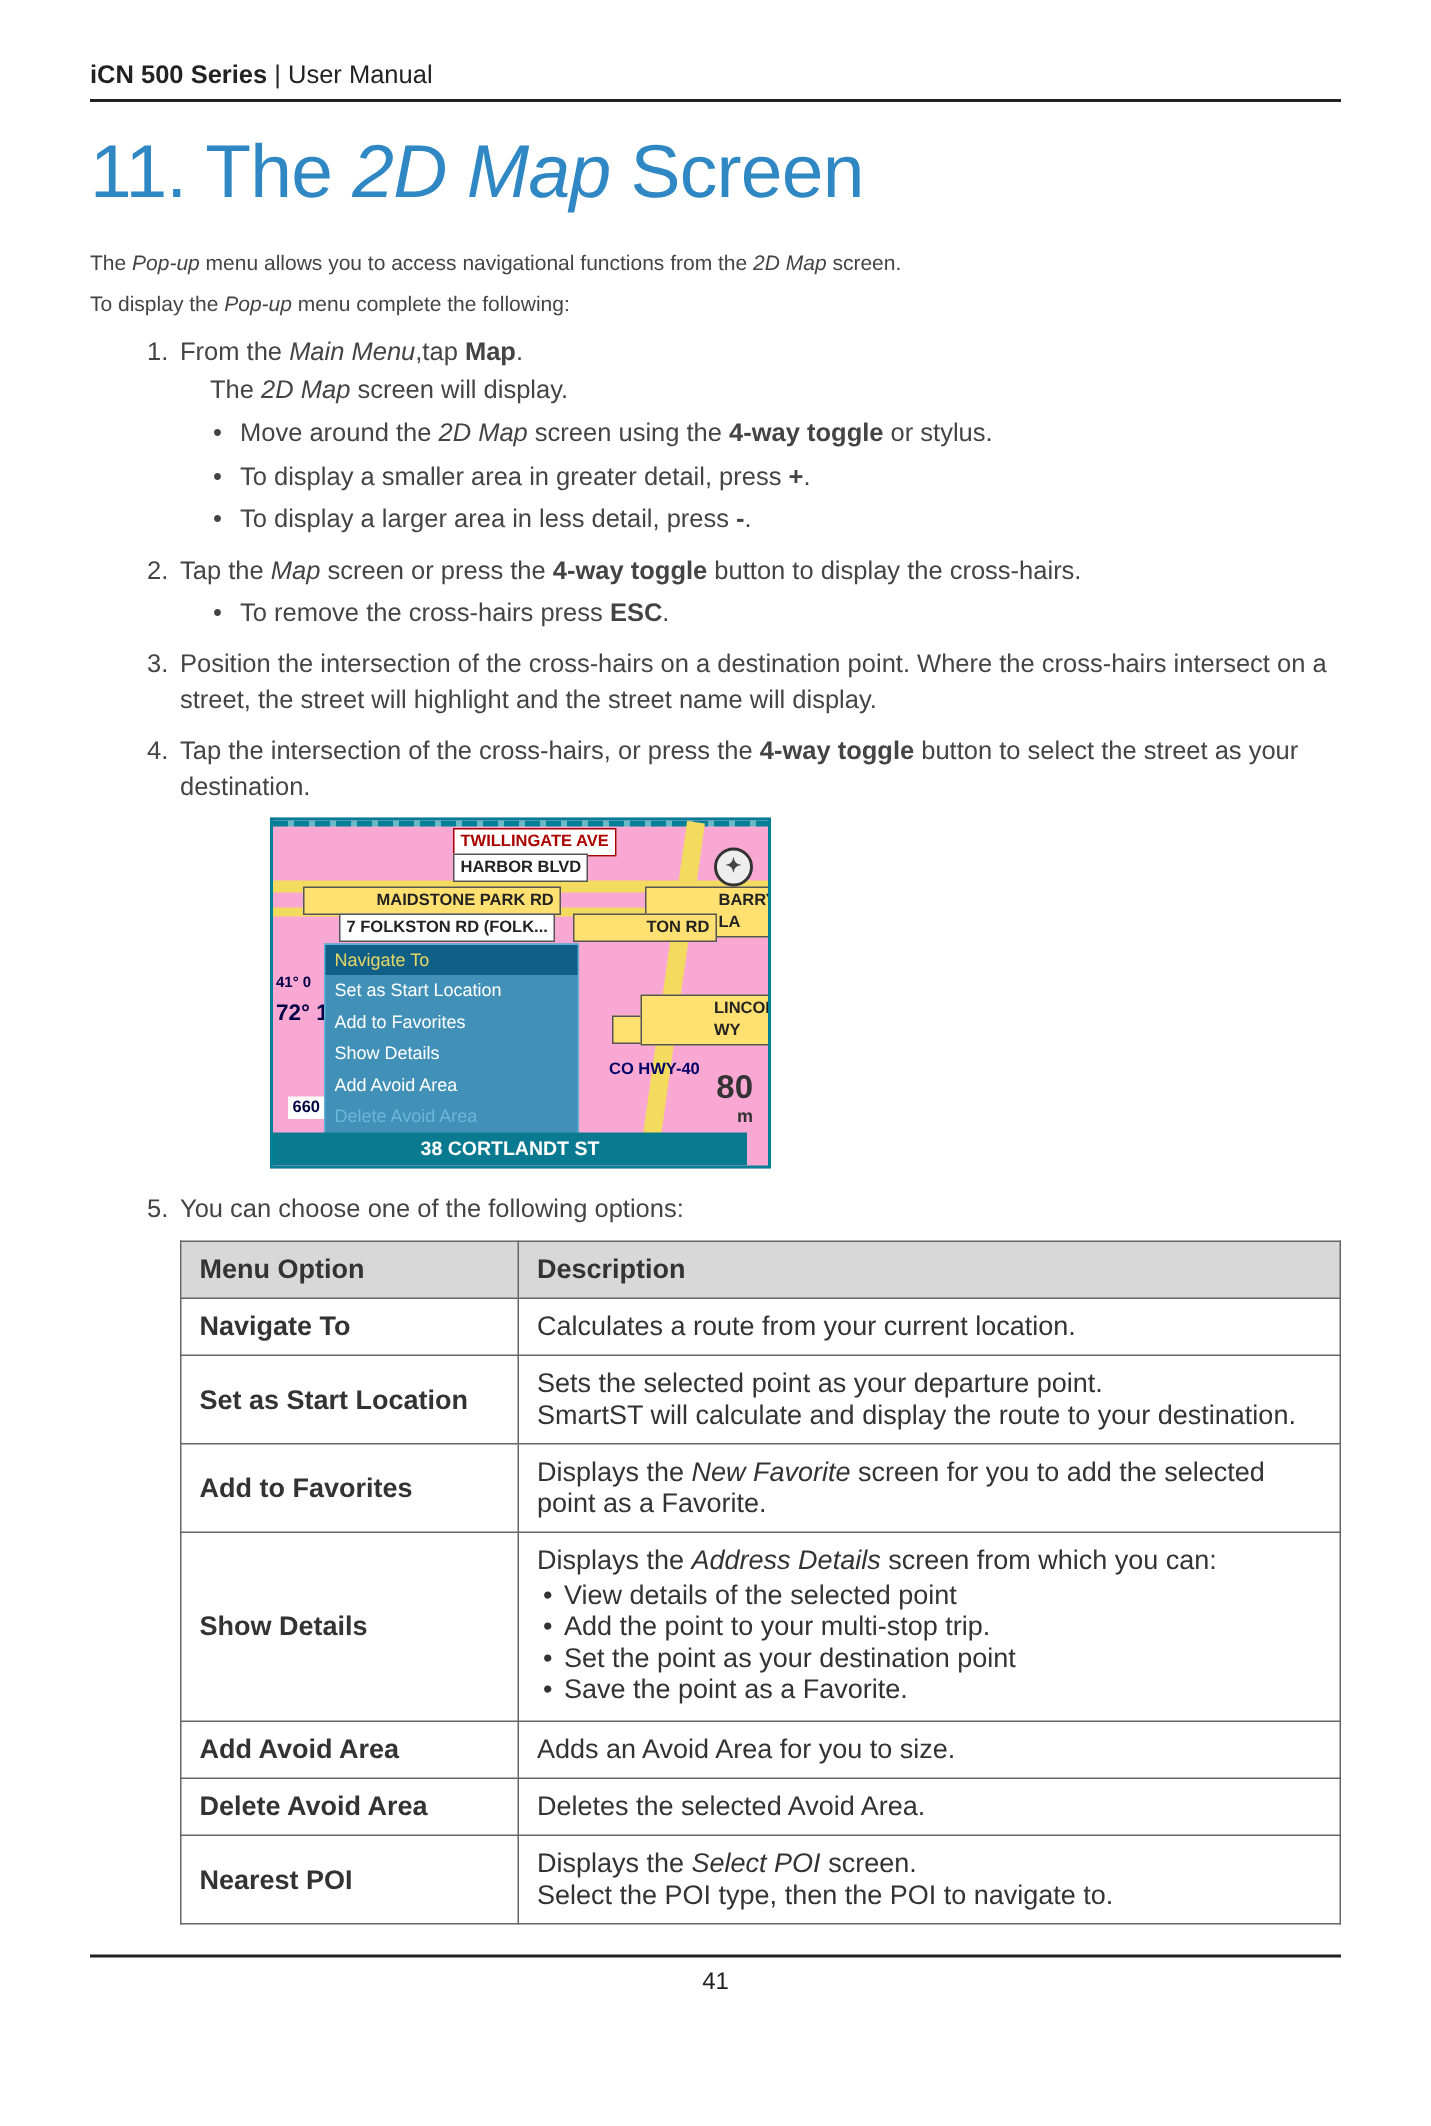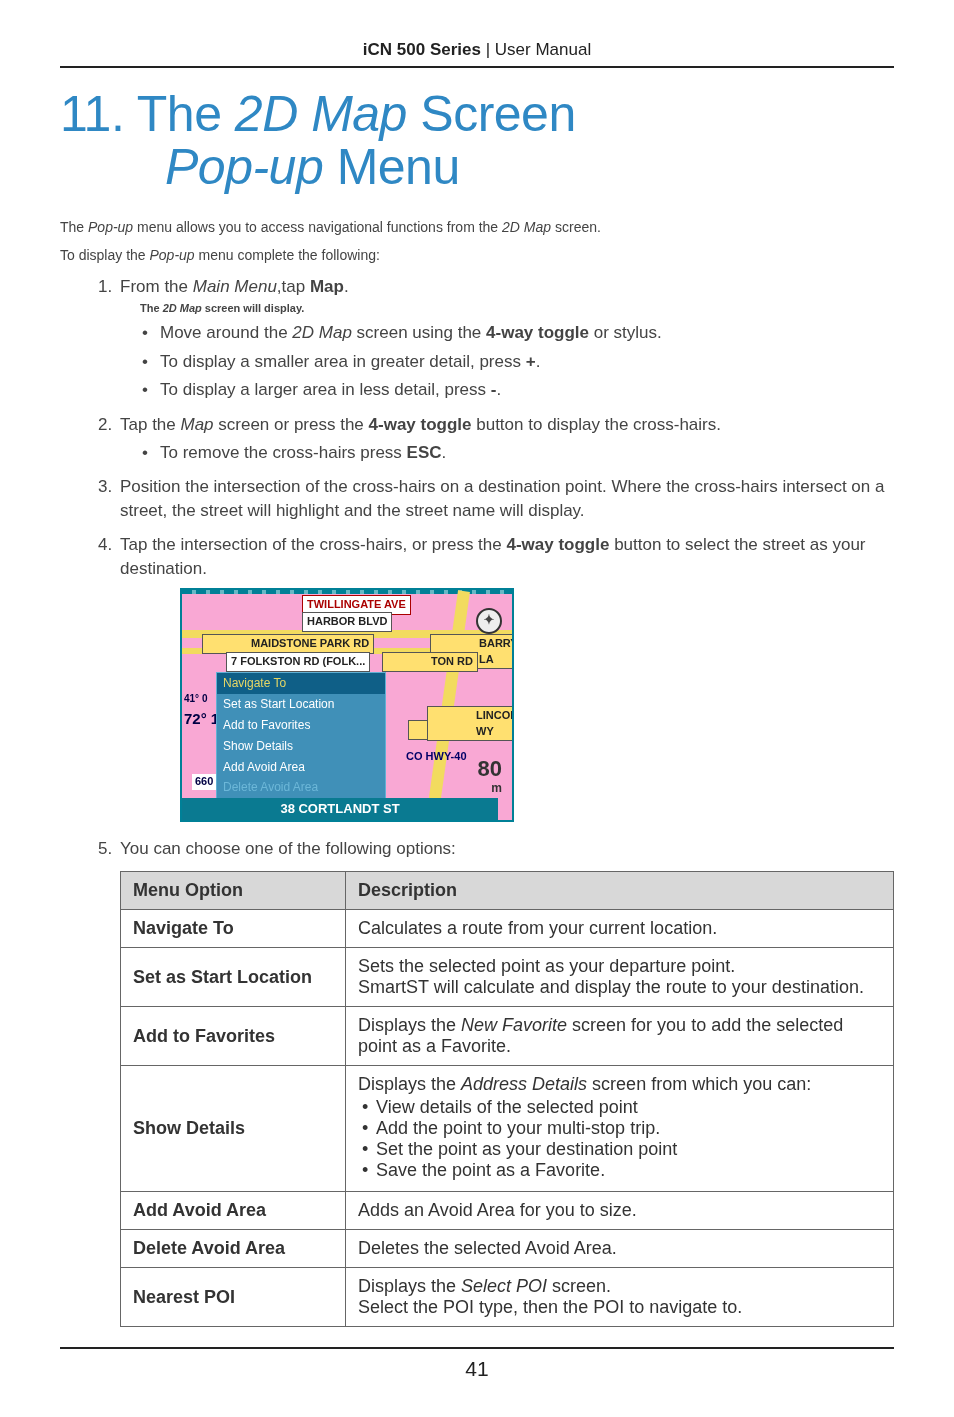--- a/index.html
+++ b/index.html
@@ -10,21 +10,21 @@
     padding: 0;
     width: 954px;
   }
   .page {
     padding: 40px 60px 40px 60px;
   }
   .header-line {
     border-bottom: 2px solid #222;
     padding-bottom: 6px;
     margin-bottom: 20px;
-    text-align: center;
+    text-align: left;
     font-size: 17px;
     color: #222;
   }
   .header-line .bold { font-weight: bold; }
   .main-title {
     color: #2f88c4;
     font-size: 50px;
     font-weight: 300;
     line-height: 1.05;
     margin: 10px 0 25px 0;
@@ -57,23 +57,22 @@
     line-height: 1.4;
     position: relative;
   }
   ol.main-ol > li:before {
     content: counter(item) ". ";
     position: absolute;
     left: -22px;
   }
   .sub-p {
     margin: 2px 0 2px 20px;
-    font-size: 11px;
+    font-size: 17px;
     line-height: 1.45;
-    font-weight: bold;
   }
   ul.bullet-list {
     list-style: none;
     padding-left: 40px;
     margin: 4px 0;
   }
   ul.bullet-list > li {
     position: relative;
     margin: 4px 0;
     font-size: 17px;
@@ -174,38 +173,37 @@
     margin: 0;
   }
   table.options ul li:before {
     content: "•";
     position: absolute;
     left: -14px;
   }
   .footer {
     border-top: 2px solid #222;
     text-align: center;
-    font-size: 21px;
+    font-size: 16px;
     color: #222;
     padding-top: 8px;
     margin-top: 20px;
   }
   .table-wrap { margin-left: 60px; }
 </style>
 </head>
 <body>
 
 <div class="page">
   <div class="header-line">
     <span class="bold">iCN 500 Series</span><span> | </span><span>User Manual</span>
   </div>
 
   <h1 class="main-title">
     <span>11. The </span><span class="italic">2D Map</span><span> Screen</span>
-    <span class="main-title-indent"><span class="italic">Pop-up</span><span> Menu</span></span>
   </h1>
 
   <p>
     <span>The </span><span class="italic">Pop-up</span><span> menu allows you to access navigational functions from the </span><span class="italic">2D Map</span><span> screen.</span>
   </p>
   <p>
     <span>To display the </span><span class="italic">Pop-up</span><span> menu complete the following:</span>
   </p>
 
   <ol class="main-ol">

